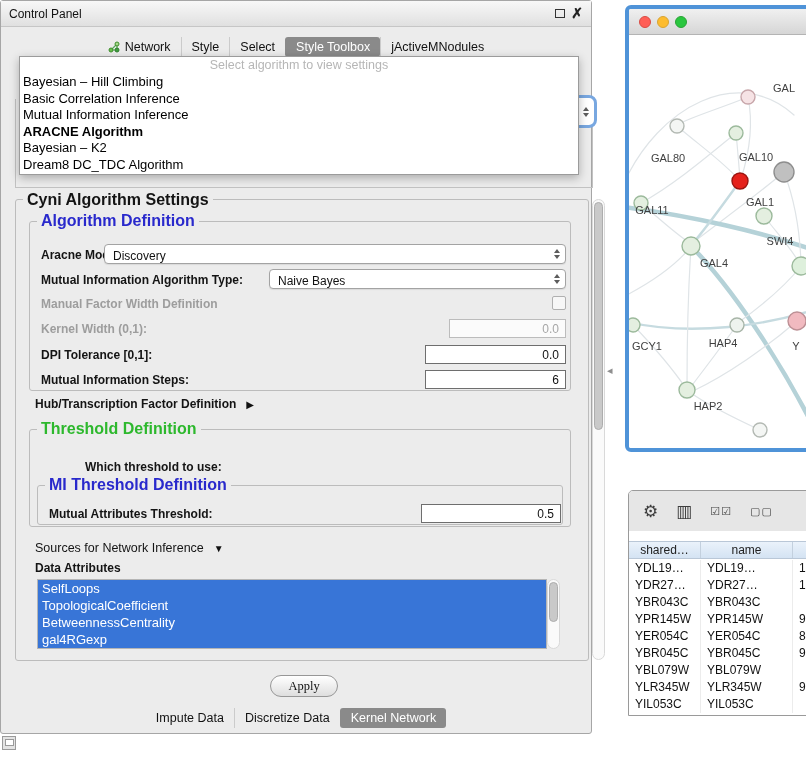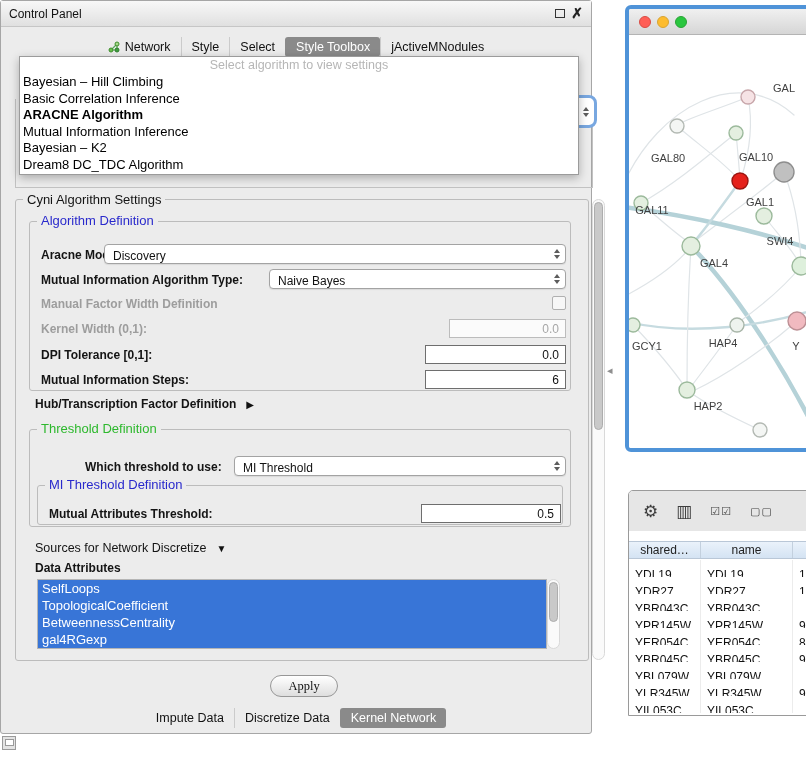--- a/index.html
+++ b/index.html
@@ -30,21 +30,21 @@
 
   
   .algo-popup{position:absolute;left:18px;top:55px;width:560px;height:119px;background:#fff;
     border:1px solid #9b9b9b;z-index:60;box-shadow:0 3px 9px rgba(0,0,0,.28)}
   .algo-ph{height:17px;text-align:center;color:#b6b6b6;font-size:12.5px;line-height:17px}
   .algo-item{height:16.5px;line-height:16.5px;font-size:13px;color:#000;padding-left:3px;white-space:nowrap;cursor:pointer}
   .algo-item.selected{font-weight:bold}
 
   
   .groupbox{position:absolute;border:1px solid #bcbcbc;border-radius:3px}
-  .gb-title{position:absolute;font-size:13px;font-weight:normal;color:#141414;background:#ececec;
+  .gb-title{position:absolute;font-size:16px;font-weight:bold;color:#141414;background:#ececec;
     padding:0 4px;white-space:nowrap;z-index:8;line-height:13px}
   .gb-title.blue{color:var(--group-title-blue,#2929cc)}
   .gb-title.green{color:var(--group-title-green,#2db82d)}
 
   .lbl{position:absolute;font-size:12px;font-weight:bold;color:#141414;white-space:nowrap}
   .lbl.disabled{color:#9d9d9d}
   .plain{font-weight:normal}
 
   .combo{position:absolute;height:20px;background:#fff;border:1px solid #a3a3a3;border-radius:4px;
     display:flex;align-items:flex-end;font-size:12px;color:#111;padding:0 20px 0 8px;
@@ -102,21 +102,21 @@
   .table-toolbar{position:absolute;left:0;top:0;right:0;height:40px;background:#e6e6e6;
     display:flex;align-items:center;gap:18px;padding-left:14px}
   .ticon{font-size:17px;color:#3d3d3d;cursor:pointer;line-height:1}
   .ticon.pair{font-size:11px;letter-spacing:1px}
   .table-header{position:absolute;left:0;top:50px;right:0;height:18px;display:flex;
     background:linear-gradient(#eaf2fb,#d4e3f3);border-top:1px solid #b9c7d7;border-bottom:1px solid #b9c7d7}
   .thcell{font-size:12px;color:#222;display:flex;align-items:center;justify-content:center;
     border-right:1px solid #c3d0de;height:100%;overflow:hidden;white-space:nowrap;cursor:pointer}
   .table-rows{position:absolute;left:0;top:69px;right:0;bottom:0;overflow:hidden}
   .trow{display:flex;height:17px;cursor:pointer}
-  .tcell{font-size:12px;color:#111;padding:8px 0 0 6px;white-space:nowrap;overflow:hidden;border-right:1px solid #ececec}
+  .tcell{font-size:12px;color:#111;padding:1px 0 0 6px;white-space:nowrap;overflow:hidden;border-right:1px solid #ececec}
   .c0{width:72px}.c1{width:92px}.c2{flex:1;min-width:18px}
 </style>
 </head>
 <body>
 
 <div id="screen">
 
   <div class="control-panel">
     <div class="cp-titlebar">
       <span class="cp-title">Control Panel</span>
@@ -140,22 +140,22 @@
     <div class="frag-group"></div>
     <div class="frag-combo">
       <span class="arrows"></span>
     </div>
 
     <div class="algo-popup">
       <div class="algo-ph">Select algorithm to view settings</div>
       <div id="algo-list">
           <div class="algo-item">Bayesian – Hill Climbing</div>
           <div class="algo-item">Basic Correlation Inference</div>
+          <div class="algo-item">Mutual Information Inference</div>
           <div class="algo-item selected">ARACNE Algorithm</div>
-          <div class="algo-item">Mutual Information Inference</div>
           <div class="algo-item">Bayesian – K2</div>
           <div class="algo-item">Dream8 DC_TDC Algorithm</div>
         </div>
     </div>
 
     <div class="groupbox" style="left:14px;top:198px;width:574px;height:462px"></div>
     <span class="gb-title" style="left:22px;top:192px">Cyni Algorithm Settings</span>
 
     <div class="groupbox" style="left:28px;top:220px;width:542px;height:170px"></div>
     <span class="gb-title blue" style="left:36px;top:213px">Algorithm Definition</span>
@@ -186,33 +186,29 @@
 
     <div class="section-row" style="left:34px;top:396px">
       <span class="lbl" style="position:static">Hub/Transcription Factor Definition</span>
       <span class="tri">▶</span>
     </div>
 
     <div class="groupbox" style="left:28px;top:428px;width:542px;height:98px"></div>
     <span class="gb-title green" style="left:36px;top:421px">Threshold Definition</span>
 
     <span class="lbl" style="left:84px;top:459px">Which threshold to use:</span>
-    <div class="combo" style="left:233px;top:455px;width:332px">
-      <span class="cval">MI Threshold</span>
-      <span class="arrows"></span>
-    </div>
 
     <div class="groupbox" style="left:36px;top:484px;width:526px;height:40px"></div>
     <span class="gb-title blue" style="left:44px;top:477px">MI Threshold Definition</span>
 
     <span class="lbl" style="left:48px;top:506px">Mutual Attributes Threshold:</span>
     <div class="field" style="left:420px;top:503px;width:140px">0.5</div>
 
     <div class="section-row" style="left:34px;top:540px">
-      <span class="lbl plain" style="position:static;font-size:12.5px">Sources for Network Discretize</span>
+      <span class="lbl plain" style="position:static;font-size:12.5px">Sources for Network Inference</span>
       <span class="tri">▼</span>
     </div>
     <span class="lbl" style="left:34px;top:560px">Data Attributes</span>
 
     <div class="attr-list" id="attr-list">
         <div class="attr-item selected">SelfLoops</div>
         <div class="attr-item selected">TopologicalCoefficient</div>
         <div class="attr-item selected">BetweennessCentrality</div>
         <div class="attr-item selected">gal4RGexp</div>
       </div>

